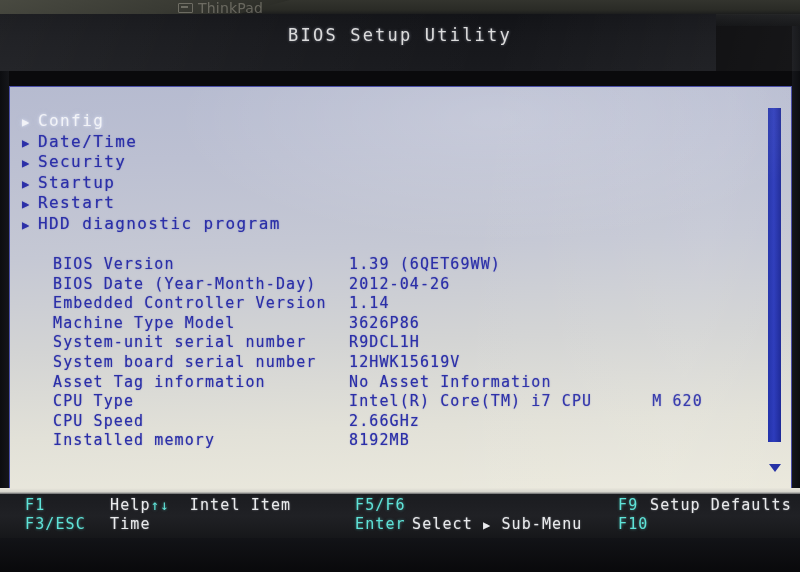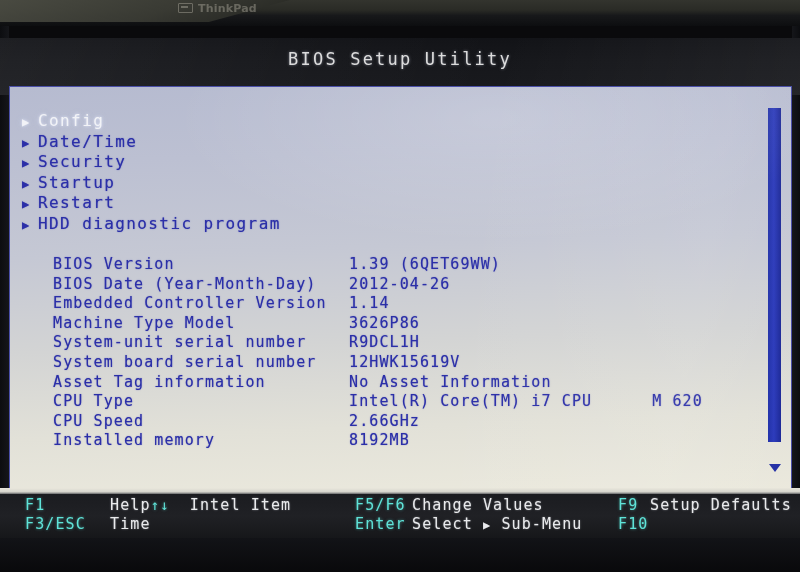--- a/index.html
+++ b/index.html
@@ -59,33 +59,33 @@
   }
   .bezel-logo .glyph::after {
     content: "";
     position: absolute;
     left: 2px; top: 2px;
     width: 7px; height: 2px;
     background: #b9b5a8;
   }
   .bezel-logo .word {
     font-family: "DejaVu Sans", sans-serif;
-    font-size: 11px;
-    font-weight: bold;
+    font-size: 14px;
+    font-weight: normal;
     color: #b7b3a6;
     letter-spacing: .2px;
     white-space: nowrap;
     text-align: center;
   }
 
   
   .titlebar {
     position: absolute;
-    left: 0; top: 38px;
-    width: 800px;
+    left: 0; top: 14px;
+    width: 716px;
     height: 57px;
     background: linear-gradient(180deg, #121317 0%, #16171b 40%, #191a1e 100%);
   }
   .titlebar .sheen {
     position: absolute;
     left: 0; top: 0;
     width: 800px; height: 57px;
     background: linear-gradient(105deg, rgba(255,255,255,.05) 0%, rgba(255,255,255,.015) 38%, rgba(255,255,255,.0) 62%, rgba(255,255,255,.05) 100%);
     pointer-events: none;
   }
@@ -423,21 +423,20 @@
 
   <div class="gap-strip"></div>
 
   <div class="footer">
     <div class="footer-grid">
 
       <div class="f-row r1">
         <span class="f-cell key c-k1">F1</span>
         <span class="f-cell c-d1"><span class="desc">Help</span><span class="arrows">↑↓</span>&nbsp;&nbsp;<span class="desc">Intel Item</span></span>
         <span class="f-cell key c-k2">F5/F6</span>
-        <span class="f-cell desc c-d2">Change Values</span>
         <span class="f-cell key c-k3">F9</span>
         <span class="f-cell desc c-d3">Setup Defaults</span>
       </div>
 
       <div class="f-row r2">
         <span class="f-cell key c-k1">F3/ESC</span>
         <span class="f-cell desc c-d1">Time</span>
         <span class="f-cell key c-k2">Enter</span>
         <span class="f-cell c-d2"><span class="desc">Select</span>&nbsp;<span class="tri">▶</span>&nbsp;<span class="desc">Sub-Menu</span></span>
         <span class="f-cell key c-k3">F10</span>

